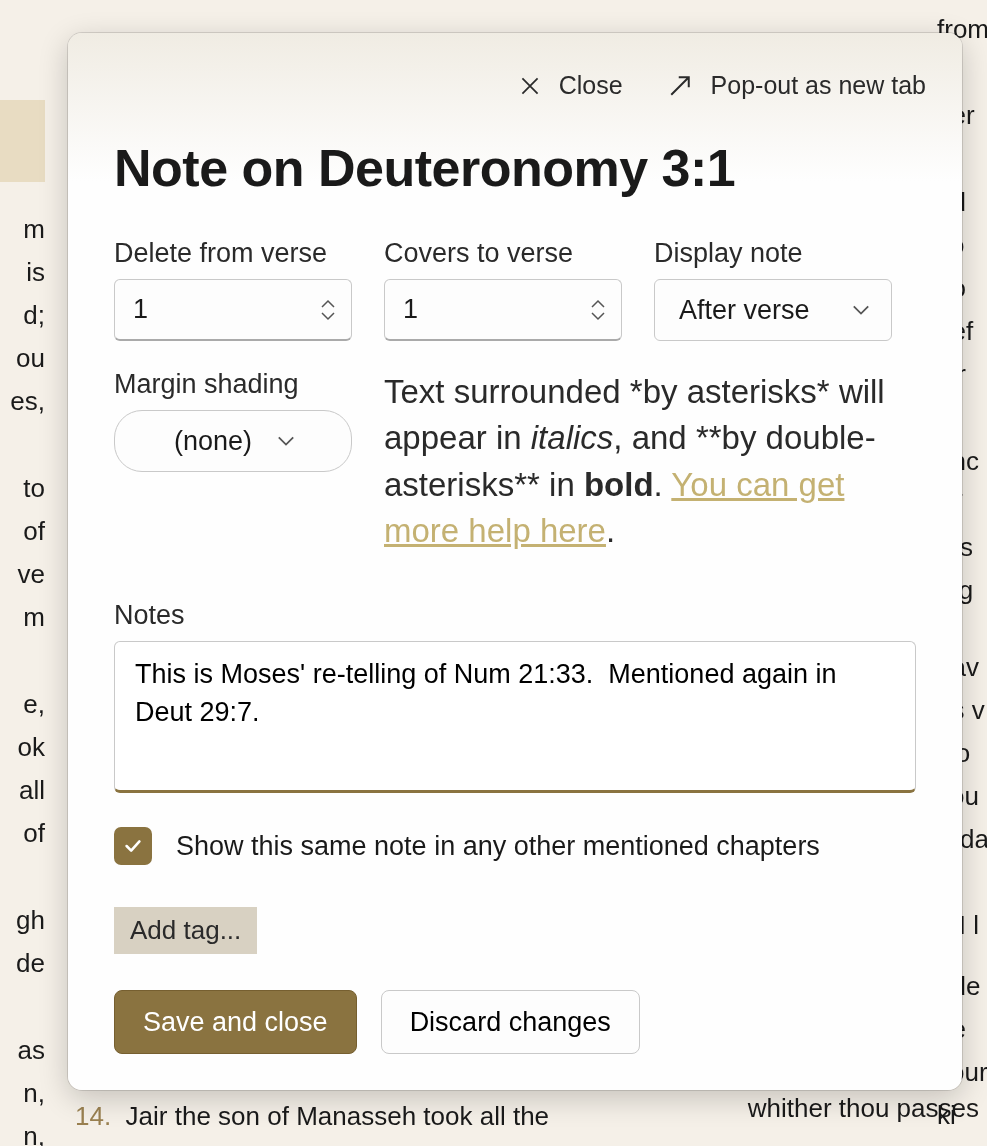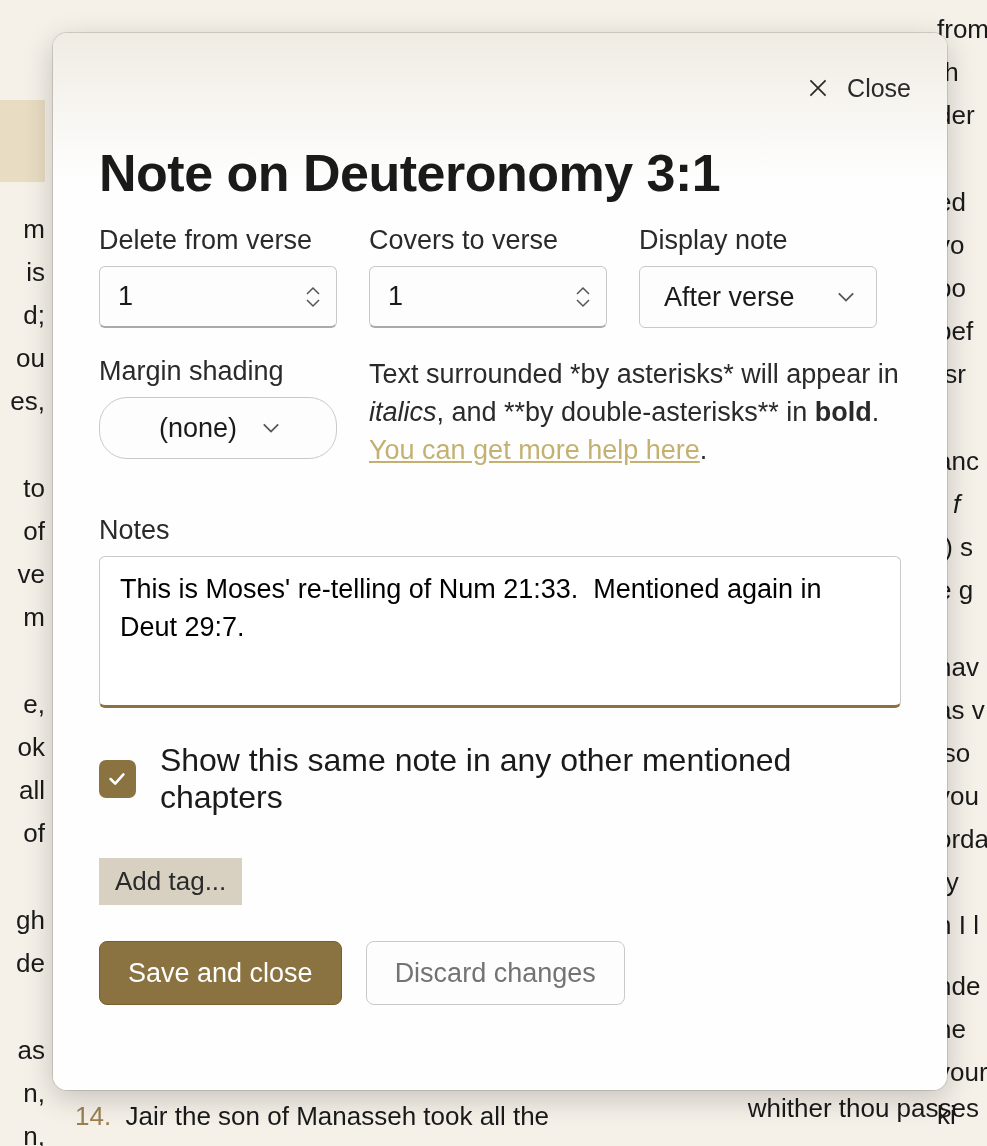--- a/index.html
+++ b/index.html
@@ -37,21 +37,21 @@
     }
     .bg-vnum { color: #9a8050; }
     .highlight-strip {
       position: absolute;
       left: 0; top: 100px;
       width: 45px; height: 82px;
       background: #e8dcc2;
     }
     .modal {
       position: absolute;
-      left: 53px; top: 33px;
+      left: 68px; top: 33px;
       width: 894px; height: 1057px;
       background: linear-gradient(to bottom, #f0ece3 0%, #fefefe 14%);
       border-radius: 14px;
       box-shadow: 0 8px 30px rgba(0,0,0,0.2), 0 0 0 1px rgba(0,0,0,0.12);
       padding: 0;
       display: flex;
       flex-direction: column;
     }
     .modal-header {
       display: flex;
@@ -73,21 +73,21 @@
     }
     .modal-body {
       padding: 20px 46px 36px 46px;
       flex: 1;
       display: flex;
       flex-direction: column;
     }
     .title {
       font-size: 52px;
       font-weight: 700;
-      margin-bottom: 22px;
+      margin-bottom: 40px;
       letter-spacing: -0.5px;
     }
     .row {
       display: flex;
       gap: 32px;
       margin-bottom: 28px;
     }
     .field {
       display: flex;
       flex-direction: column;
@@ -125,21 +125,21 @@
       display: flex;
       align-items: center;
       justify-content: space-between;
       padding: 0 20px 0 24px;
       font-size: 27px;
       gap: 34px;
     }
     .select-display { width: 238px; }
     .select-margin { width: 238px; justify-content: center; gap: 24px; border-radius: 28px; }
     .hint-text {
-      font-size: 27px;
+      font-size: 33px;
       line-height: 1.4;
       color: #2a2a2a;
       flex: 1;
     }
     .hint-text em { font-style: italic; }
     .hint-text strong { font-weight: 700; }
     .hint-link {
       color: #c4b172;
       text-decoration: underline;
     }
@@ -165,21 +165,21 @@
       margin-top: 30px;
     }
     .checkbox {
       width: 38px; height: 38px;
       border-radius: 7px;
       background: #8a7340;
       display: flex;
       align-items: center;
       justify-content: center;
     }
-    .checkbox-label { font-size: 32px; }
+    .checkbox-label { font-size: 27px; }
     .tag-btn {
       margin-top: 42px;
       align-self: flex-start;
       background: #d8d1c2;
       border: none;
       border-radius: 0;
       padding: 8px 16px;
       font-size: 26px;
       cursor: pointer;
       color: #2a2a2a;
@@ -190,21 +190,21 @@
       margin-top: 36px;
     }
     .btn {
       height: 64px;
       border-radius: 8px;
       font-size: 27px;
       padding: 0 28px;
       cursor: pointer;
       border: 1px solid #c9c9c9;
       background: #fdfdfd;
-      color: #737373;
+      color: #000000;
     }
     .btn-primary {
       background: #8a7340;
       color: #fff;
       border: 1px solid #765f30;
       font-weight: 500;
     }
     .btn-delete { margin-left: auto; }
   </style>
 </head>
@@ -271,20 +271,26 @@
 <div class="bg-text" style="right:8px;bottom:18px;text-align:right">whither thou passes</div>
 
 <div class="modal">
   <div class="modal-header">
     <button class="header-btn">
       <svg width="26" height="26" viewBox="0 0 24 24" fill="none" stroke="#2a2a2a" stroke-width="1.6">
           <path d="M5 5 L19 19 M19 5 L5 19"></path>
         </svg>
       <span>Close</span>
     </button>
+    <button class="header-btn">
+      <svg width="30" height="30" viewBox="0 0 24 24" fill="none" stroke="#2a2a2a" stroke-width="1.6">
+          <path d="M5 19 L19 5 M11 5 H19 V13"></path>
+        </svg>
+      <span>Pop-out as new tab</span>
+    </button>
   </div>
 
   <div class="modal-body">
     <h1 class="title">Note on Deuteronomy 3:1</h1>
 
     <div class="row">
       <div class="field">
         <label class="field-label">Delete from verse</label>
         <div class="spin-input">
           <span>1</span>

